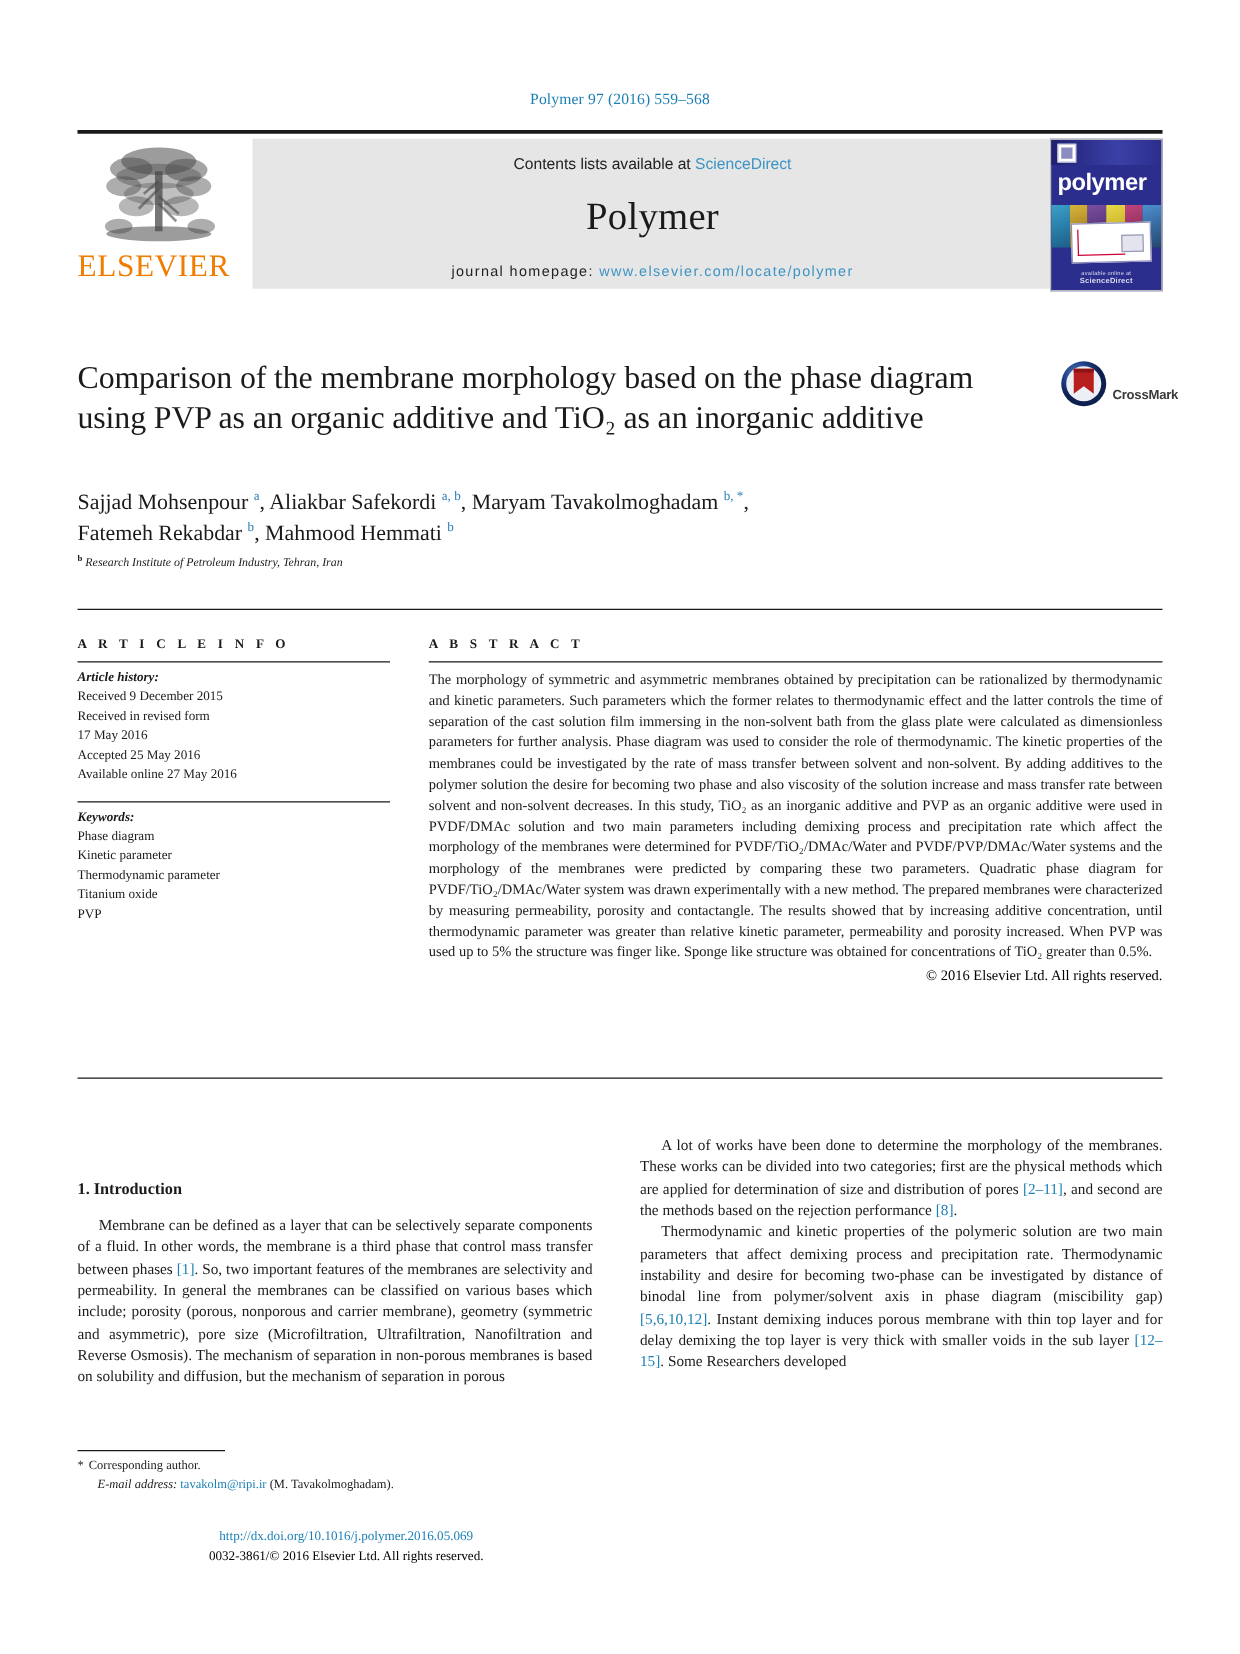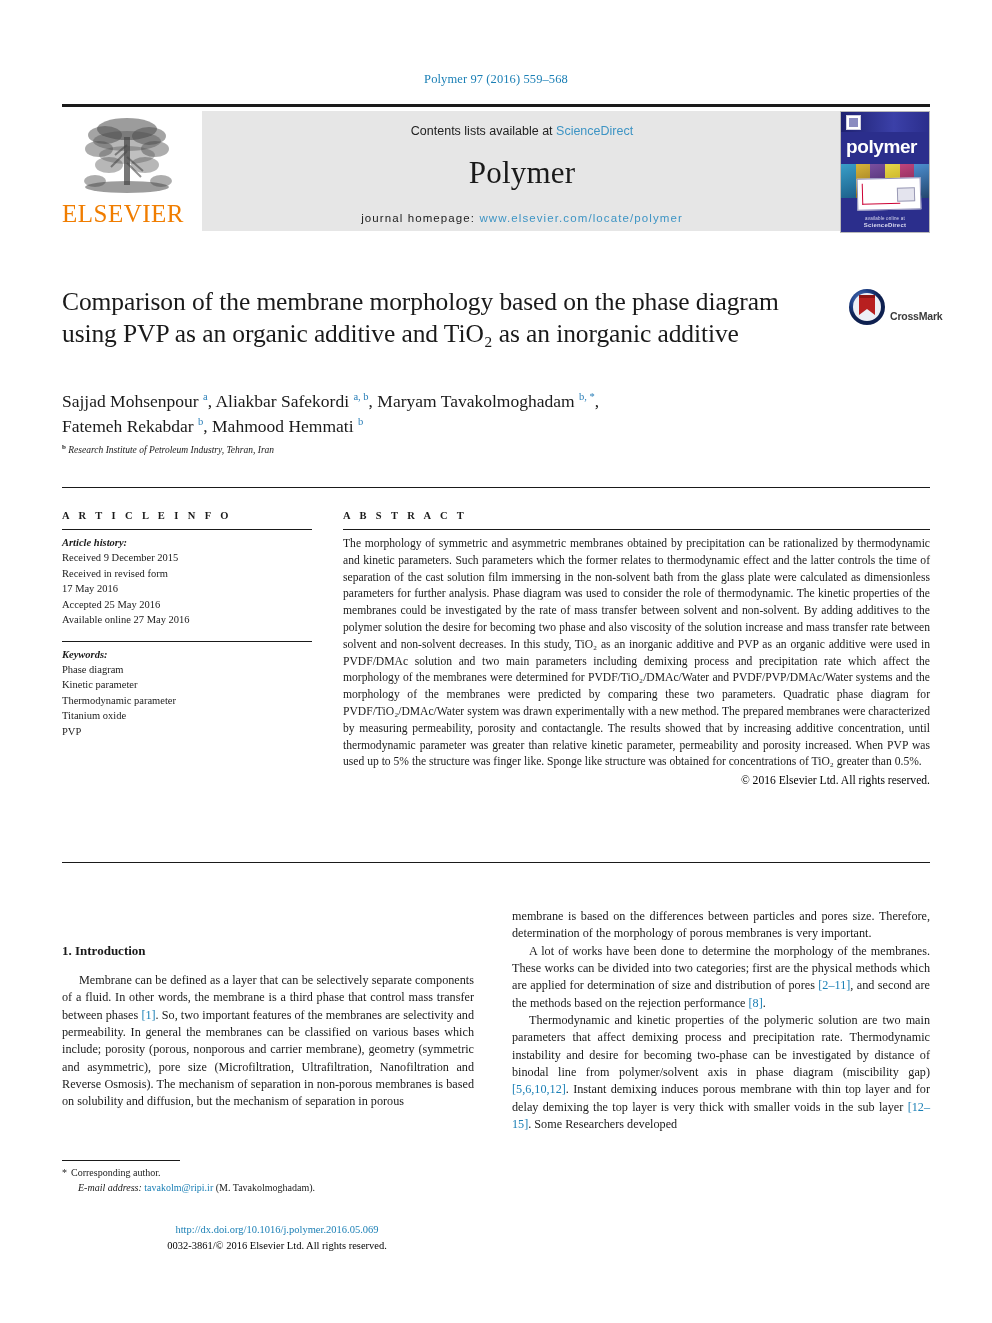--- a/index.html
+++ b/index.html
@@ -441,21 +441,20 @@
 
   <div class="body-left">
     <h2 class="sec-title">1. Introduction</h2>
     <div class="body-text">
       <p class="first"><span>Membrane can be defined as a layer that can be selectively separate components of a fluid. In other words, the membrane is a third phase that control mass transfer between phases </span><span class="cit">[1]</span><span>. So, two important features of the membranes are selectivity and permeability. In general the membranes can be classified on various bases which include; porosity (porous, nonporous and carrier membrane), geometry (symmetric and asymmetric), pore size (Microfiltration, Ultrafiltration, Nanofiltration and Reverse Osmosis). The mechanism of separation in non-porous membranes is based on solubility and diffusion, but the mechanism of separation in porous</span></p>
     </div>
   </div>
 
   <div class="body-right">
     <div class="body-text">
-      <p style="text-indent:0">membrane is based on the differences between particles and pores size. Therefore, determination of the morphology of porous membranes is very important.</p>
       <p><span>A lot of works have been done to determine the morphology of the membranes. These works can be divided into two categories; first are the physical methods which are applied for determination of size and distribution of pores </span><span class="cit">[2–11]</span><span>, and second are the methods based on the rejection performance </span><span class="cit">[8]</span><span>.</span></p>
       <p><span>Thermodynamic and kinetic properties of the polymeric solution are two main parameters that affect demixing process and precipitation rate. Thermodynamic instability and desire for becoming two-phase can be investigated by distance of binodal line from polymer/solvent axis in phase diagram (miscibility gap) </span><span class="cit">[5,6,10,12]</span><span>. Instant demixing induces porous membrane with thin top layer and for delay demixing the top layer is very thick with smaller voids in the sub layer </span><span class="cit">[12–15]</span><span>. Some Researchers developed</span></p>
     </div>
   </div>
 
   <div class="footnote">
     <div class="fn-rule"></div>
     <div class="fn-body">
       <div><span class="star">*</span><span>Corresponding author.</span></div>
       <div class="fn-indent"><span class="fn-em">E-mail address:</span> <span class="mail">tavakolm@ripi.ir</span> <span>(M. Tavakolmoghadam).</span></div>

